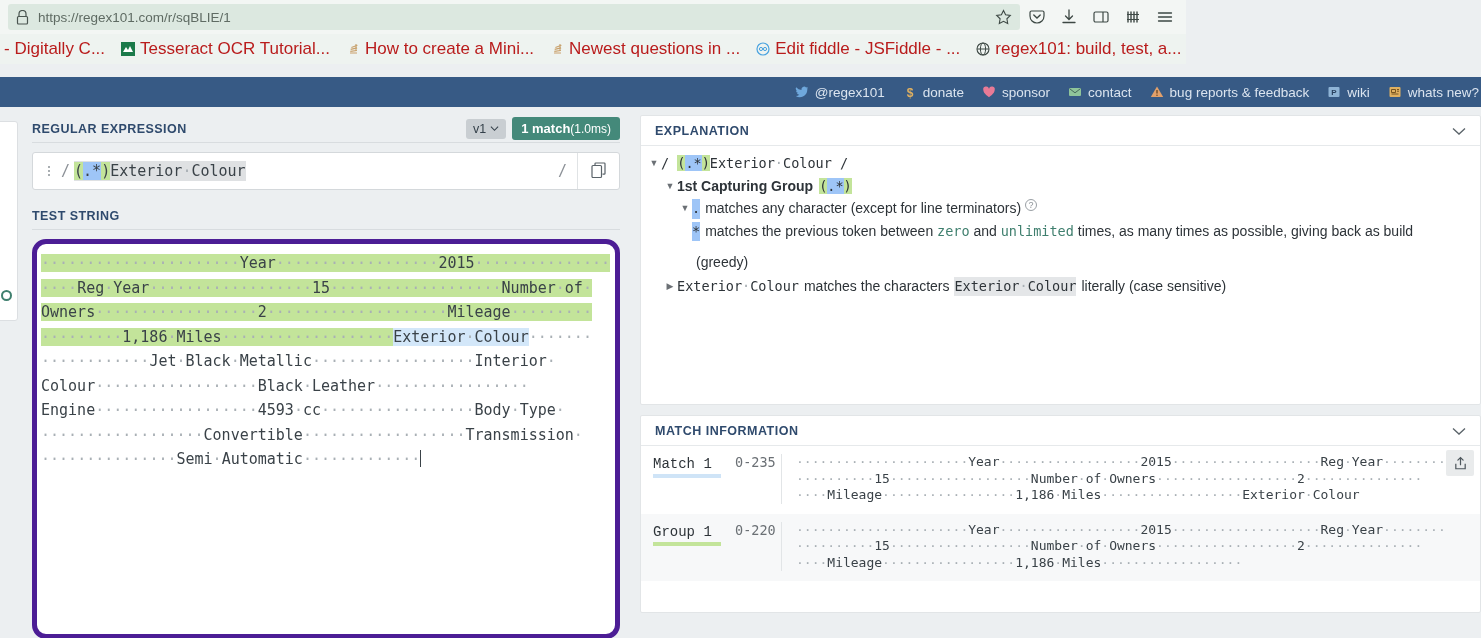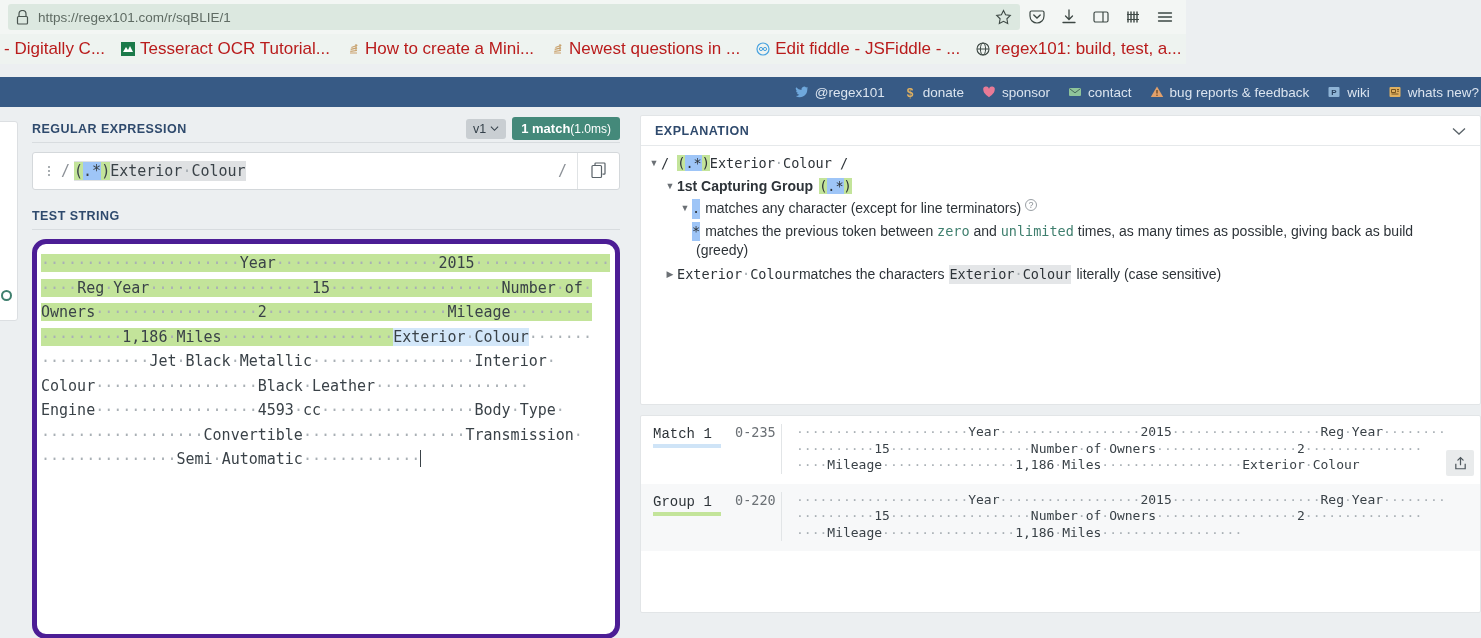--- a/index.html
+++ b/index.html
@@ -442,37 +442,45 @@
           <span style="margin-left:5px;">matches any character (except for line terminators)</span>
           <span class="qmark">?</span>
         </div>
 
         <div class="exp-row exp-l3">
           <span class="tri spacer">▼</span>
           <span class="mono tok-dotstar">*</span>
           <span style="margin-left:5px;"><span>matches the previous token between</span> <span class="code-kw">zero</span> <span>and</span> <span class="code-kw">unlimited</span> <span>times, as many times as possible, giving back as build</span></span>
         </div>
 
-        <div class="exp-row exp-l3" style="margin-top:0;">
+        <div class="exp-row exp-l3" style="margin-top:12px;">
           <span class="tri spacer">▼</span>
           <span style="margin-left:4px;">(greedy)</span>
         </div>
 
         <div class="exp-row exp-l2" style="margin-top:4px;">
           <span class="tri">▶</span>
           <span class="mono">Exterior<span class="mdot">·</span>Colour</span>
-          <span style="">matches the characters</span>
+          <span style="margin-left:5px;">matches the characters</span>
           <span class="code-lit" style="margin-left:5px;">Exterior<span class="mdot">·</span>Colour</span>
           <span style="margin-left:5px;">literally (case sensitive)</span>
         </div>
 
       </div>
     </div>
 
     <div class="panel" id="match-panel">
+      <div class="panel-head">
+        <span class="section-title">MATCH INFORMATION</span>
+        <span class="chev">
+          <svg viewBox="0 0 14 9" width="14" height="9">
+              <path d="M1 1.5L7 7 13 1.5" fill="none" stroke="#5a6369" stroke-width="1.3"></path>
+            </svg>
+        </span>
+      </div>
       <div id="match-rows">
           <div class="match-row">
             <div class="match-label-col"><span style="display: inline-block;"><div class="match-name">Match 1</div><div class="match-underline ul-blue"></div></span><span class="match-range" style="vertical-align: top;">0-235</span></div>
             <div class="match-val-col">
               <div class="mv-line"><span class="mdot">·</span><span class="mdot">·</span><span class="mdot">·</span><span class="mdot">·</span><span class="mdot">·</span><span class="mdot">·</span><span class="mdot">·</span><span class="mdot">·</span><span class="mdot">·</span><span class="mdot">·</span><span class="mdot">·</span><span class="mdot">·</span><span class="mdot">·</span><span class="mdot">·</span><span class="mdot">·</span><span class="mdot">·</span><span class="mdot">·</span><span class="mdot">·</span><span class="mdot">·</span><span class="mdot">·</span><span class="mdot">·</span><span class="mdot">·</span>Year<span class="mdot">·</span><span class="mdot">·</span><span class="mdot">·</span><span class="mdot">·</span><span class="mdot">·</span><span class="mdot">·</span><span class="mdot">·</span><span class="mdot">·</span><span class="mdot">·</span><span class="mdot">·</span><span class="mdot">·</span><span class="mdot">·</span><span class="mdot">·</span><span class="mdot">·</span><span class="mdot">·</span><span class="mdot">·</span><span class="mdot">·</span><span class="mdot">·</span>2015<span class="mdot">·</span><span class="mdot">·</span><span class="mdot">·</span><span class="mdot">·</span><span class="mdot">·</span><span class="mdot">·</span><span class="mdot">·</span><span class="mdot">·</span><span class="mdot">·</span><span class="mdot">·</span><span class="mdot">·</span><span class="mdot">·</span><span class="mdot">·</span><span class="mdot">·</span><span class="mdot">·</span><span class="mdot">·</span><span class="mdot">·</span><span class="mdot">·</span><span class="mdot">·</span>Reg<span class="mdot">·</span>Year<span class="mdot">·</span><span class="mdot">·</span><span class="mdot">·</span><span class="mdot">·</span><span class="mdot">·</span><span class="mdot">·</span><span class="mdot">·</span><span class="mdot">·</span></div>
               <div class="mv-line"><span class="mdot">·</span><span class="mdot">·</span><span class="mdot">·</span><span class="mdot">·</span><span class="mdot">·</span><span class="mdot">·</span><span class="mdot">·</span><span class="mdot">·</span><span class="mdot">·</span><span class="mdot">·</span>15<span class="mdot">·</span><span class="mdot">·</span><span class="mdot">·</span><span class="mdot">·</span><span class="mdot">·</span><span class="mdot">·</span><span class="mdot">·</span><span class="mdot">·</span><span class="mdot">·</span><span class="mdot">·</span><span class="mdot">·</span><span class="mdot">·</span><span class="mdot">·</span><span class="mdot">·</span><span class="mdot">·</span><span class="mdot">·</span><span class="mdot">·</span><span class="mdot">·</span>Number<span class="mdot">·</span>of<span class="mdot">·</span>Owners<span class="mdot">·</span><span class="mdot">·</span><span class="mdot">·</span><span class="mdot">·</span><span class="mdot">·</span><span class="mdot">·</span><span class="mdot">·</span><span class="mdot">·</span><span class="mdot">·</span><span class="mdot">·</span><span class="mdot">·</span><span class="mdot">·</span><span class="mdot">·</span><span class="mdot">·</span><span class="mdot">·</span><span class="mdot">·</span><span class="mdot">·</span><span class="mdot">·</span>2<span class="mdot">·</span><span class="mdot">·</span><span class="mdot">·</span><span class="mdot">·</span><span class="mdot">·</span><span class="mdot">·</span><span class="mdot">·</span><span class="mdot">·</span><span class="mdot">·</span><span class="mdot">·</span><span class="mdot">·</span><span class="mdot">·</span><span class="mdot">·</span><span class="mdot">·</span><span class="mdot">·</span></div>
               <div class="mv-line"><span class="mdot">·</span><span class="mdot">·</span><span class="mdot">·</span><span class="mdot">·</span>Mileage<span class="mdot">·</span><span class="mdot">·</span><span class="mdot">·</span><span class="mdot">·</span><span class="mdot">·</span><span class="mdot">·</span><span class="mdot">·</span><span class="mdot">·</span><span class="mdot">·</span><span class="mdot">·</span><span class="mdot">·</span><span class="mdot">·</span><span class="mdot">·</span><span class="mdot">·</span><span class="mdot">·</span><span class="mdot">·</span><span class="mdot">·</span>1,186<span class="mdot">·</span>Miles<span class="mdot">·</span><span class="mdot">·</span><span class="mdot">·</span><span class="mdot">·</span><span class="mdot">·</span><span class="mdot">·</span><span class="mdot">·</span><span class="mdot">·</span><span class="mdot">·</span><span class="mdot">·</span><span class="mdot">·</span><span class="mdot">·</span><span class="mdot">·</span><span class="mdot">·</span><span class="mdot">·</span><span class="mdot">·</span><span class="mdot">·</span><span class="mdot">·</span>Exterior<span class="mdot">·</span>Colour</div>
             </div>
           </div>
           <div class="match-row alt">

